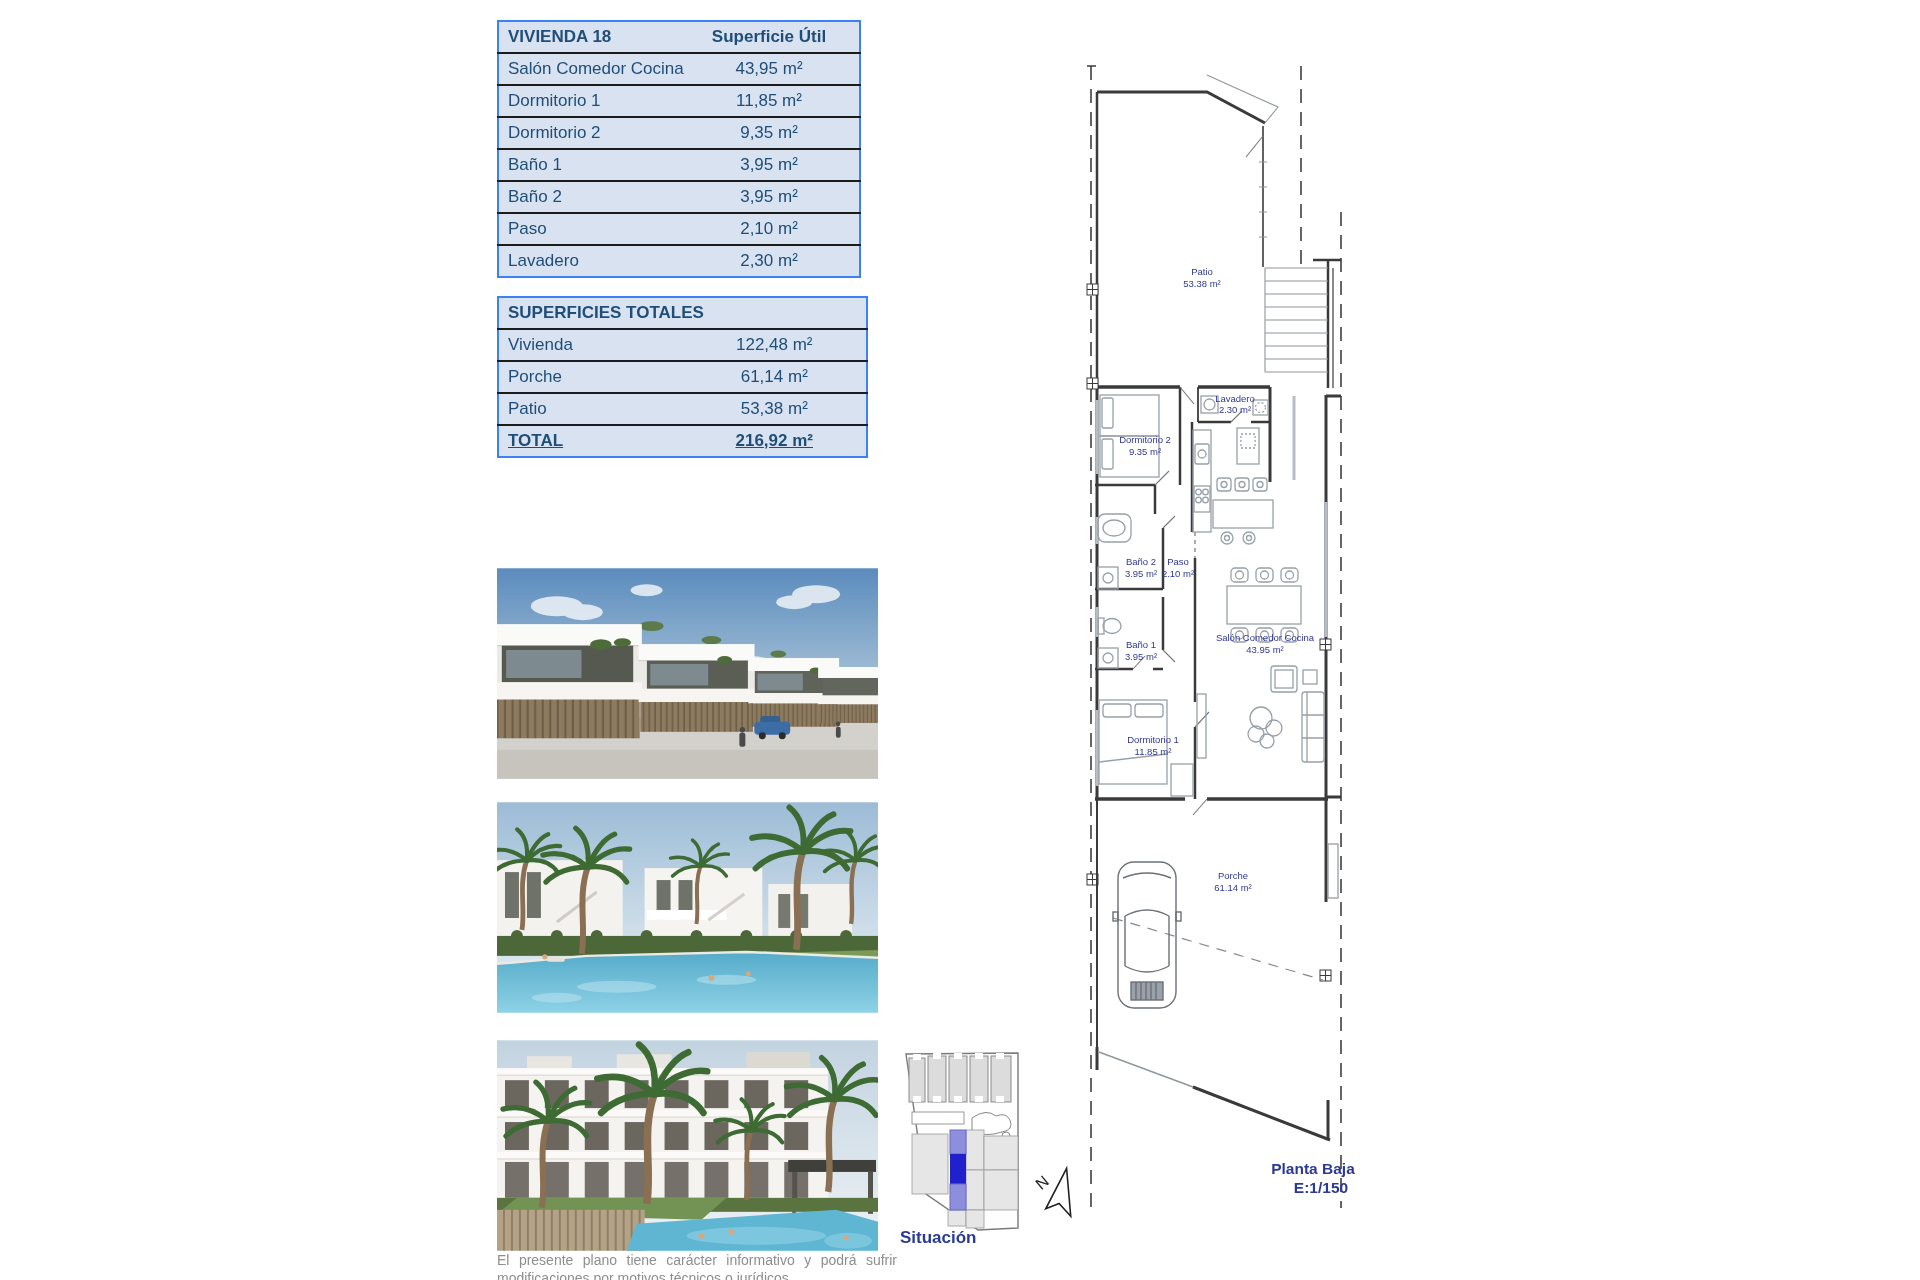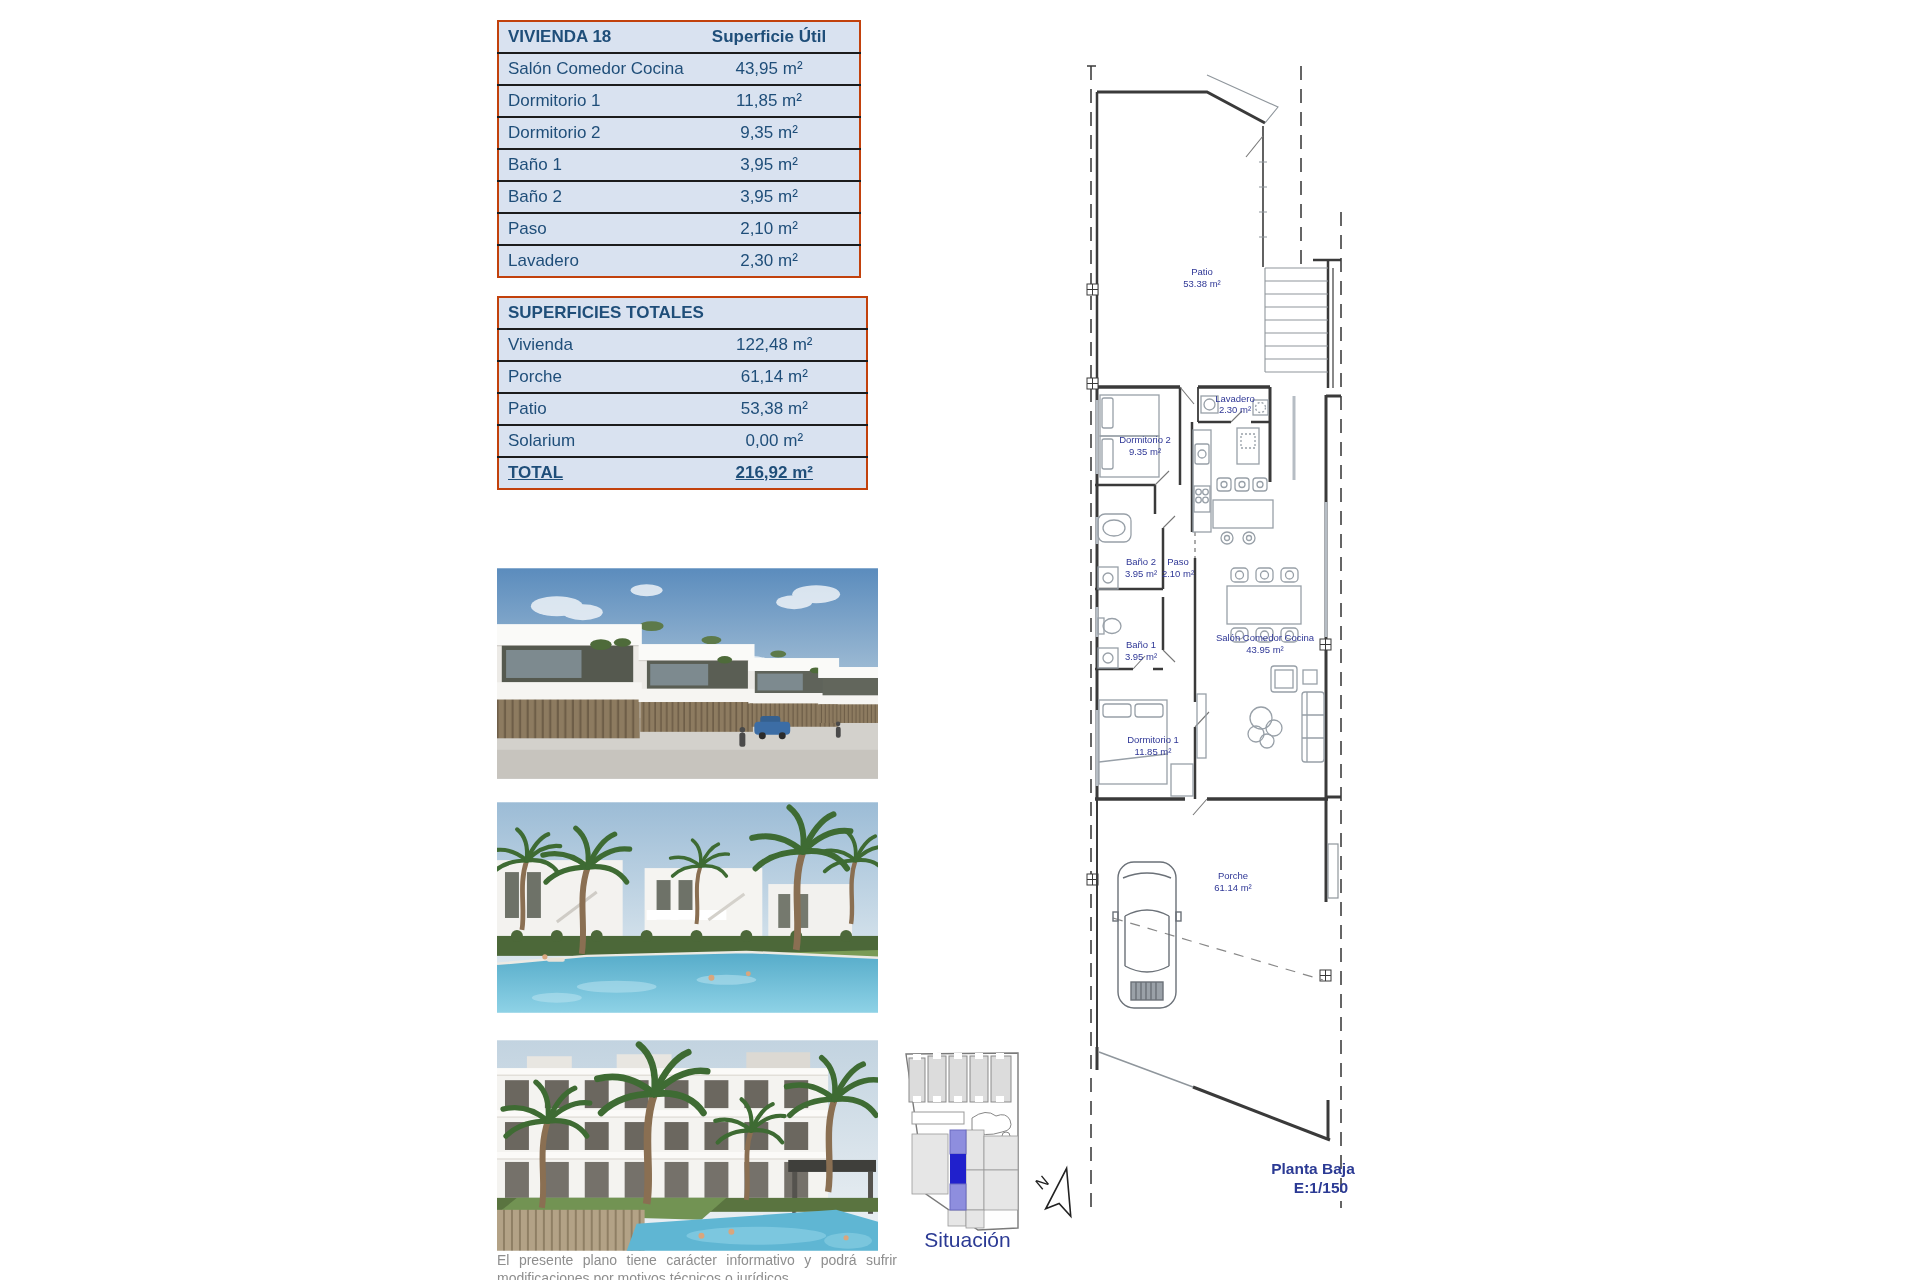--- a/index.html
+++ b/index.html
@@ -1,28 +1,28 @@
 <!DOCTYPE html>
 <html><head>
 <meta charset="utf-8">
 <style>
   html,body{margin:0;padding:0;background:#fff;}
   #canvas{position:relative;width:1920px;height:1280px;background:#ffffff;overflow:hidden;
           font-family:"Liberation Sans",sans-serif;}
   .abs{position:absolute;}
   
   .areas-table{border-collapse:collapse;width:100%;background:#d9e2f0;color:#1f4e79;
-               font-size:17px;border:2px solid #c2410c;table-layout:fixed;}
+               font-size:17px;border:2px solid #3b82f6;table-layout:fixed;}
   .areas-table td{border-top:2px solid #1c1c1c;padding:3px 9px;height:24px;white-space:nowrap;}
   .areas-table tr:first-child td{border-top:none;}
   .areas-table td.val{text-align:center;}
   .areas-table .hdr td{font-weight:bold;}
   .areas-table .total td{font-weight:bold;text-decoration:underline;}
   
-  .navy-caption{color:#2b3a94;font-weight:normal;font-size:21px;text-align:center;}
+  .navy-caption{color:#2b3a94;font-weight:bold;font-size:17px;}
   .disclaimer{color:#8e8e8e;font-size:14px;line-height:1.28;text-align:justify;}
   
   .plan-label{fill:#2f3796;font-family:"Liberation Sans",sans-serif;font-size:9.5px;font-weight:500;}
   .plan-caption{fill:#2b3a94;font-family:"Liberation Sans",sans-serif;font-size:15.5px;font-weight:bold;}
   .wall{stroke:#3a3a3a;fill:none;}
   .thin{stroke:#8f969c;fill:none;}
   .furn{stroke:#98a0a8;fill:none;stroke-width:1.3;}
   .win{stroke:#b6bdc4;fill:none;stroke-width:3;}
   .bound{stroke:#555;fill:none;stroke-width:1.8;stroke-dasharray:14 9;}
   .swing{stroke:#777;fill:none;stroke-width:1.1;}
@@ -81,24 +81,20 @@
             <td>Vivienda</td>
             <td class="val">122,48 m²</td>
           </tr>
       <tr>
             <td>Porche</td>
             <td class="val">61,14 m²</td>
           </tr>
       <tr>
             <td>Patio</td>
             <td class="val">53,38 m²</td>
-          </tr>
-      <tr>
-            <td>Solarium</td>
-            <td class="val">0,00 m²</td>
           </tr>
       <tr class="total">
             <td>TOTAL</td>
             <td class="val">216,92 m²</td>
           </tr>
     </tbody>
       </table>
   </div>
 
   <div class="abs" style="left:497px;top:568px;width:381px;height:211px;">

